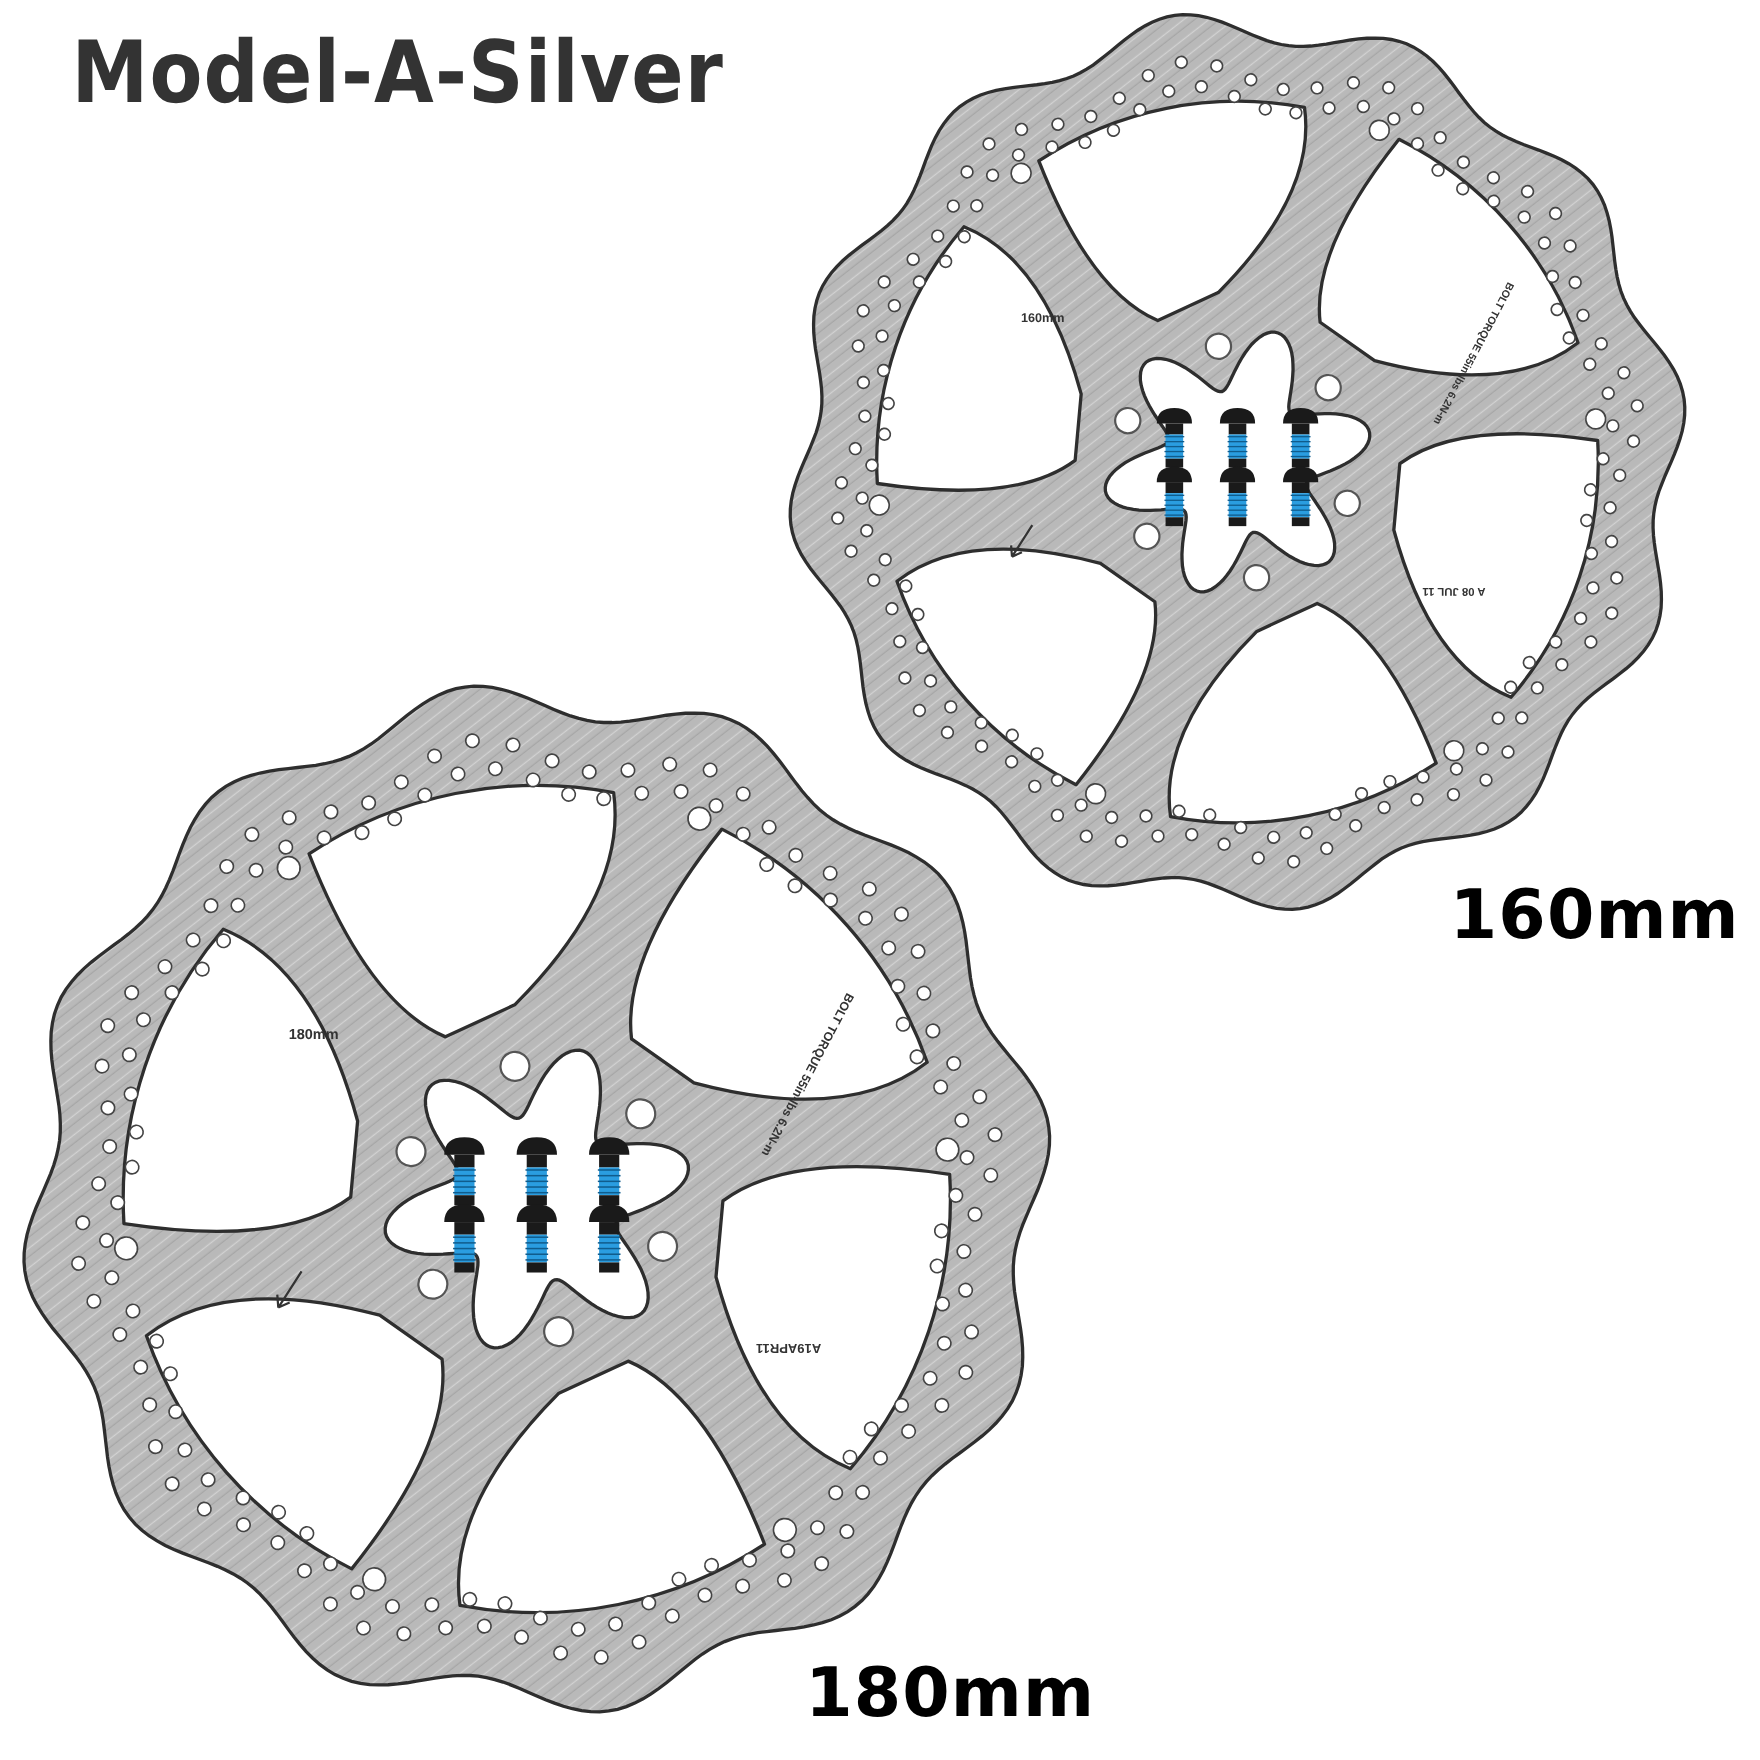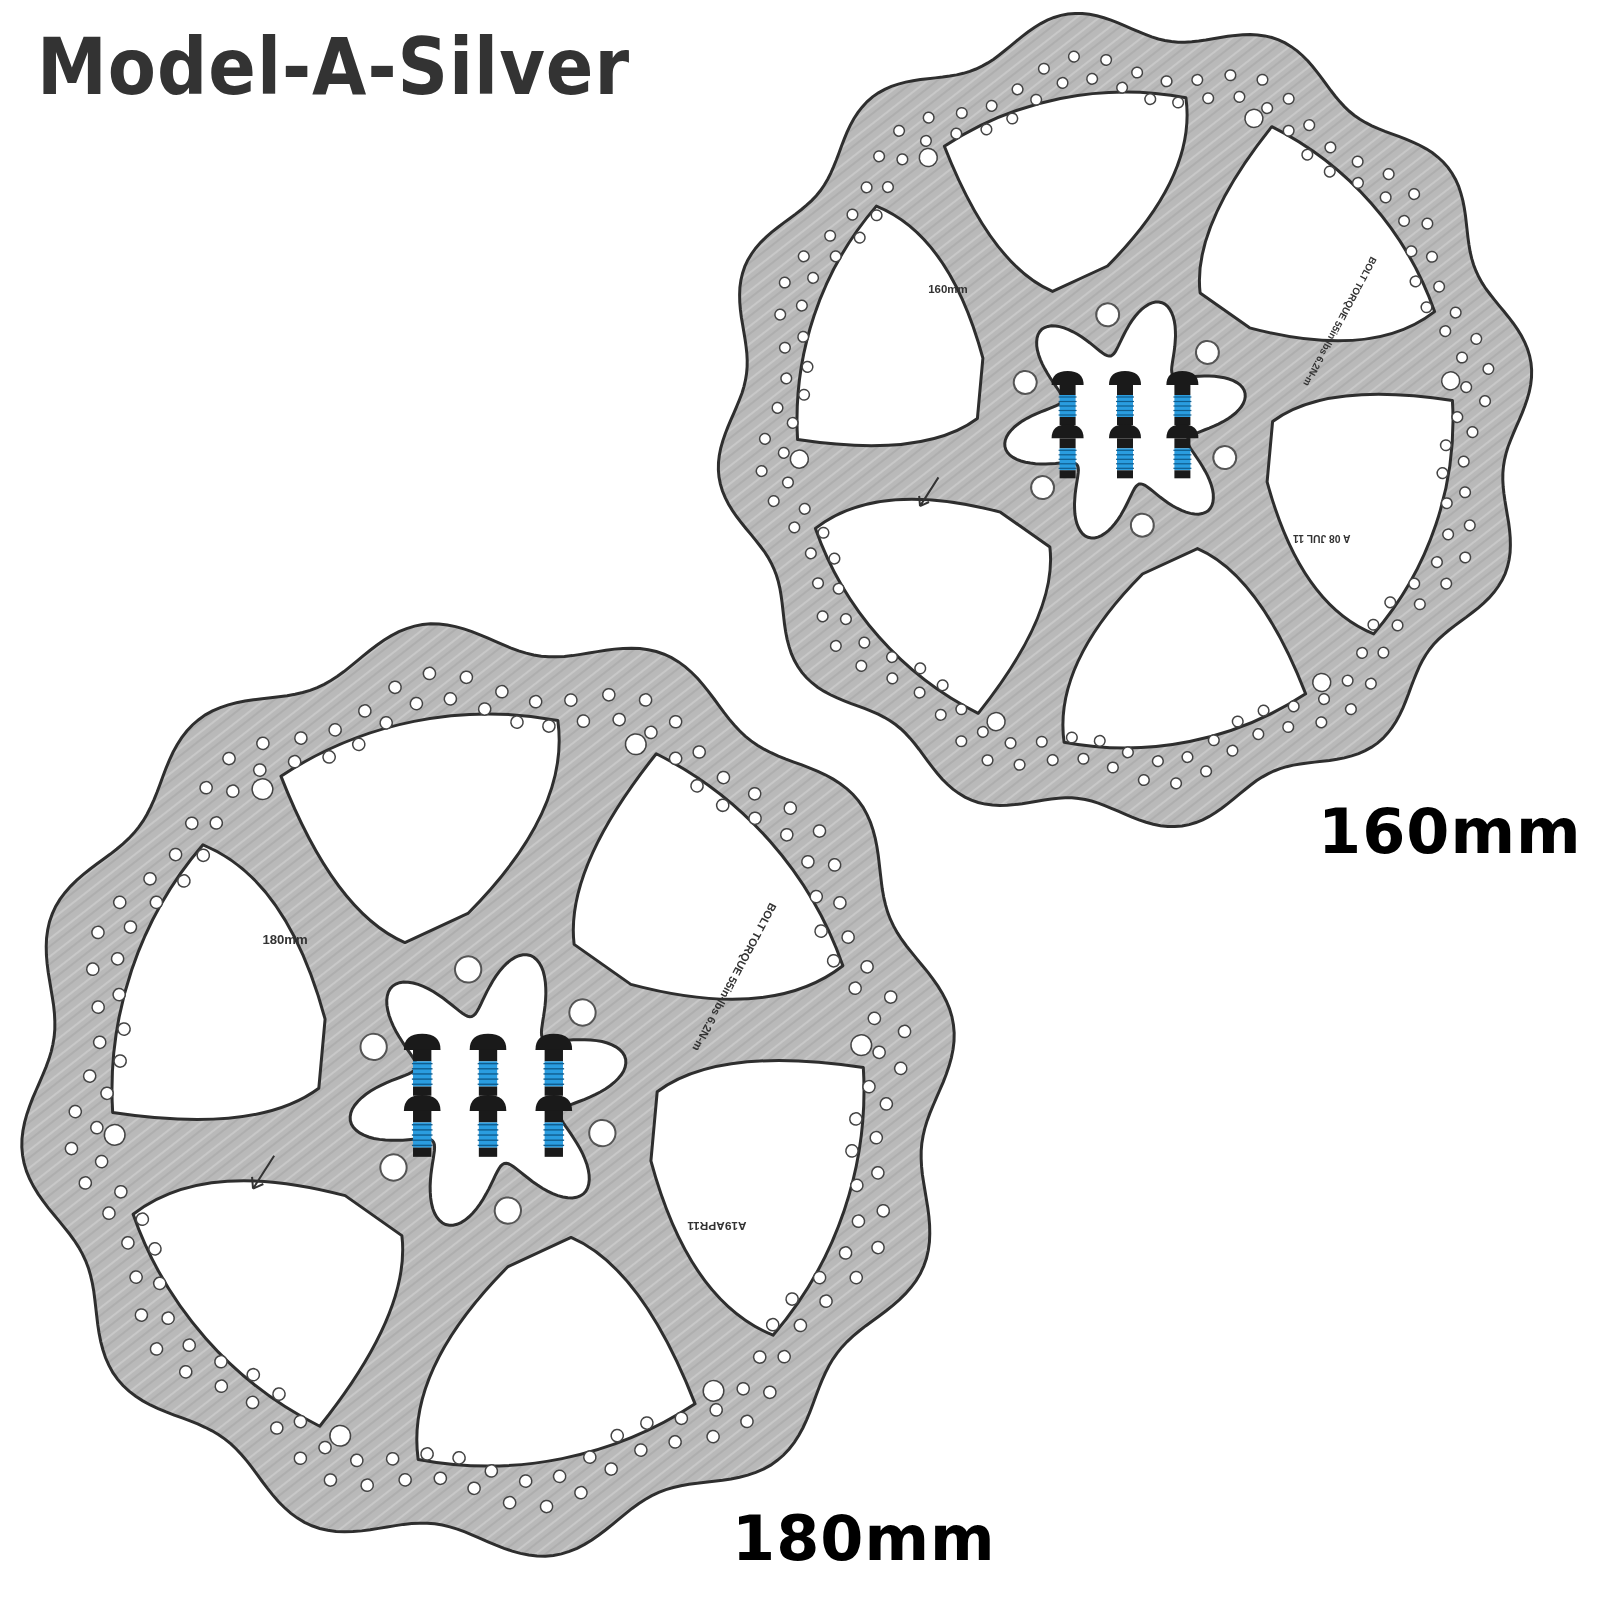--- a/index.html
+++ b/index.html
@@ -1,17 +1,17 @@
 <!DOCTYPE html>
 <html><head>
 <meta charset="utf-8">
 <style>
   html,body{margin:0;padding:0;background:#ffffff;}
   body{width:1600px;height:1600px;position:relative;overflow:hidden;font-family:"DejaVu Sans","Liberation Sans",sans-serif;}
-  .title{position:absolute;left:37px;top:22px;font-size:78px;font-weight:bold;color:#333333;letter-spacing:1px;font-family:"DejaVu Sans Condensed","DejaVu Sans",sans-serif;}
+  .title{position:absolute;left:65px;top:22px;font-size:78px;font-weight:bold;color:#333333;letter-spacing:1px;font-family:"DejaVu Sans Condensed","DejaVu Sans",sans-serif;}
   .size-label{position:absolute;font-size:62px;font-weight:bold;color:#000000;font-family:"DejaVu Sans",sans-serif;letter-spacing:1px;}
   .size-160{left:1318px;top:795px;}
   .size-180{left:732px;top:1502px;}
   svg.rotor{position:absolute;overflow:visible;}
   .etch{font-family:"Liberation Sans",sans-serif;font-weight:bold;fill:#333;}
 </style>
 </head>
 <body>
 
 <div class="title">Model-A-Silver</div>

